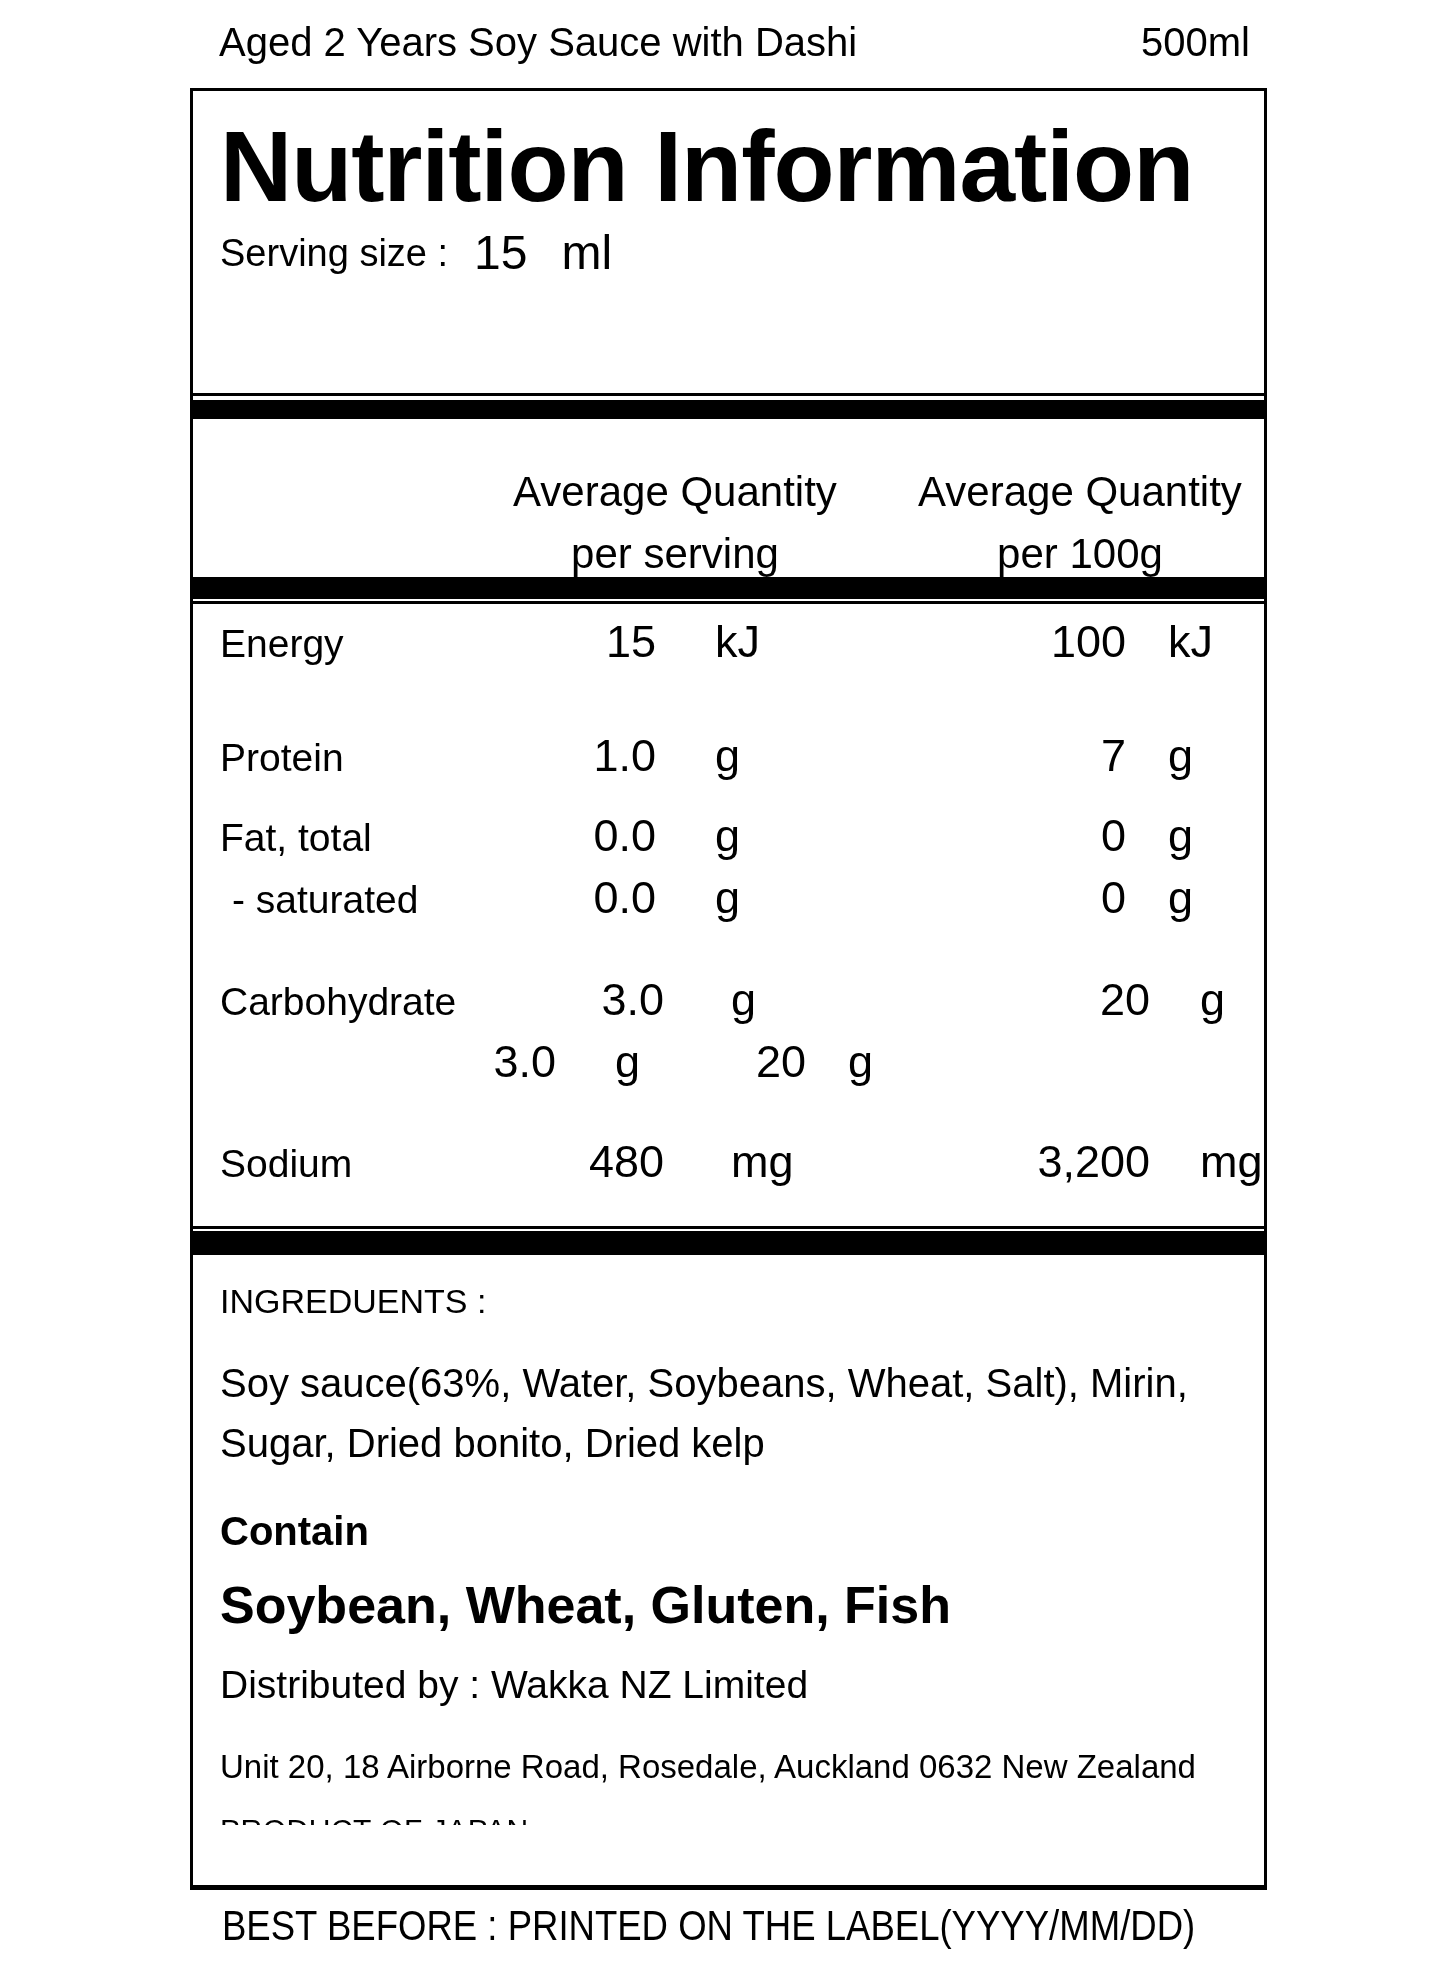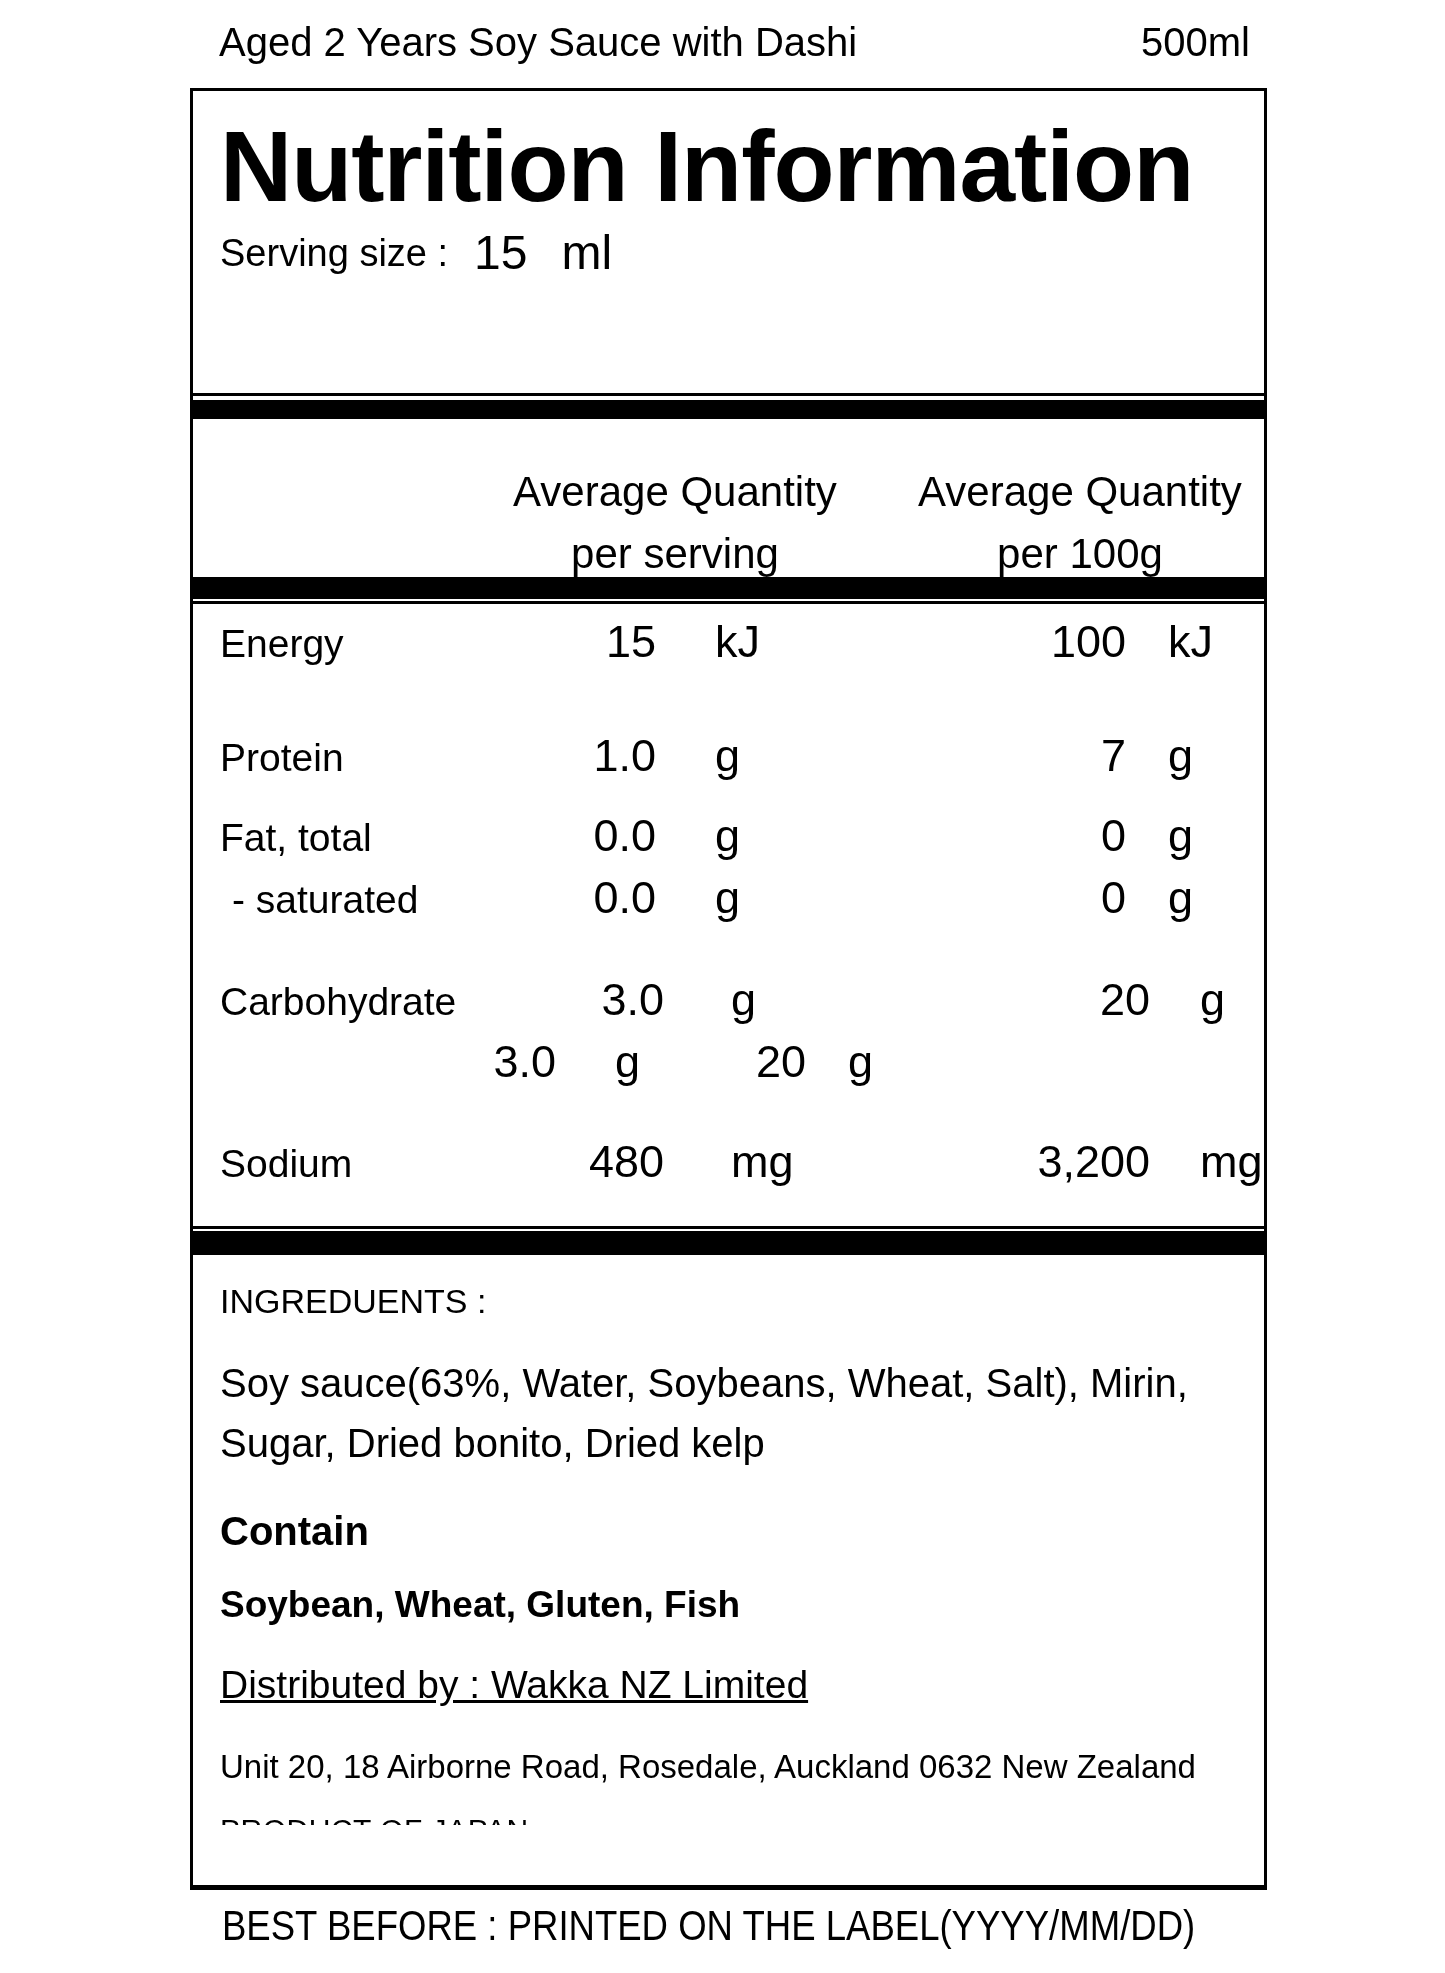--- a/index.html
+++ b/index.html
@@ -58,22 +58,22 @@
   .nrow .unit{font-size:45px;text-align:left;padding-left:59px;}
   .nrow .unit.u2{padding-left:42px;}
   .nrow.indent .nutrient{padding-left:12px;}
   .mt10{margin-top:10px;} .mt56{margin-top:56px;} .mt22{margin-top:22px;}
   .mt4{margin-top:4px;} .mt44{margin-top:44px;gap:8px;}
   
   .ingredients{height:570px;overflow:hidden;}
   .ing-heading{margin-top:22px;font-size:34px;line-height:48px;}
   .ing-text{margin-top:28px;font-size:40px;line-height:60px;}
   .contain{margin-top:34px;font-size:40px;line-height:48px;font-weight:bold;}
-  .allergens{margin-top:26px;font-size:37px;line-height:48px;font-weight:bold;}
-  .distributed{margin-top:32px;font-size:39px;line-height:48px;text-decoration:underline;}
+  .allergens{margin-top:26px;font-size:52px;line-height:48px;font-weight:bold;}
+  .distributed{margin-top:32px;font-size:39px;line-height:48px;}
   .address{margin-top:38px;font-size:33px;line-height:40px;}
   .origin{margin-top:24px;font-size:30px;line-height:38px;letter-spacing:0.5px;}
   
   .best-before{
     position:absolute;left:222px;top:1901px;
     font-size:42px;line-height:50px;white-space:nowrap;
     transform:scaleX(0.87);transform-origin:left center;
   }
 </style>
 </head>

